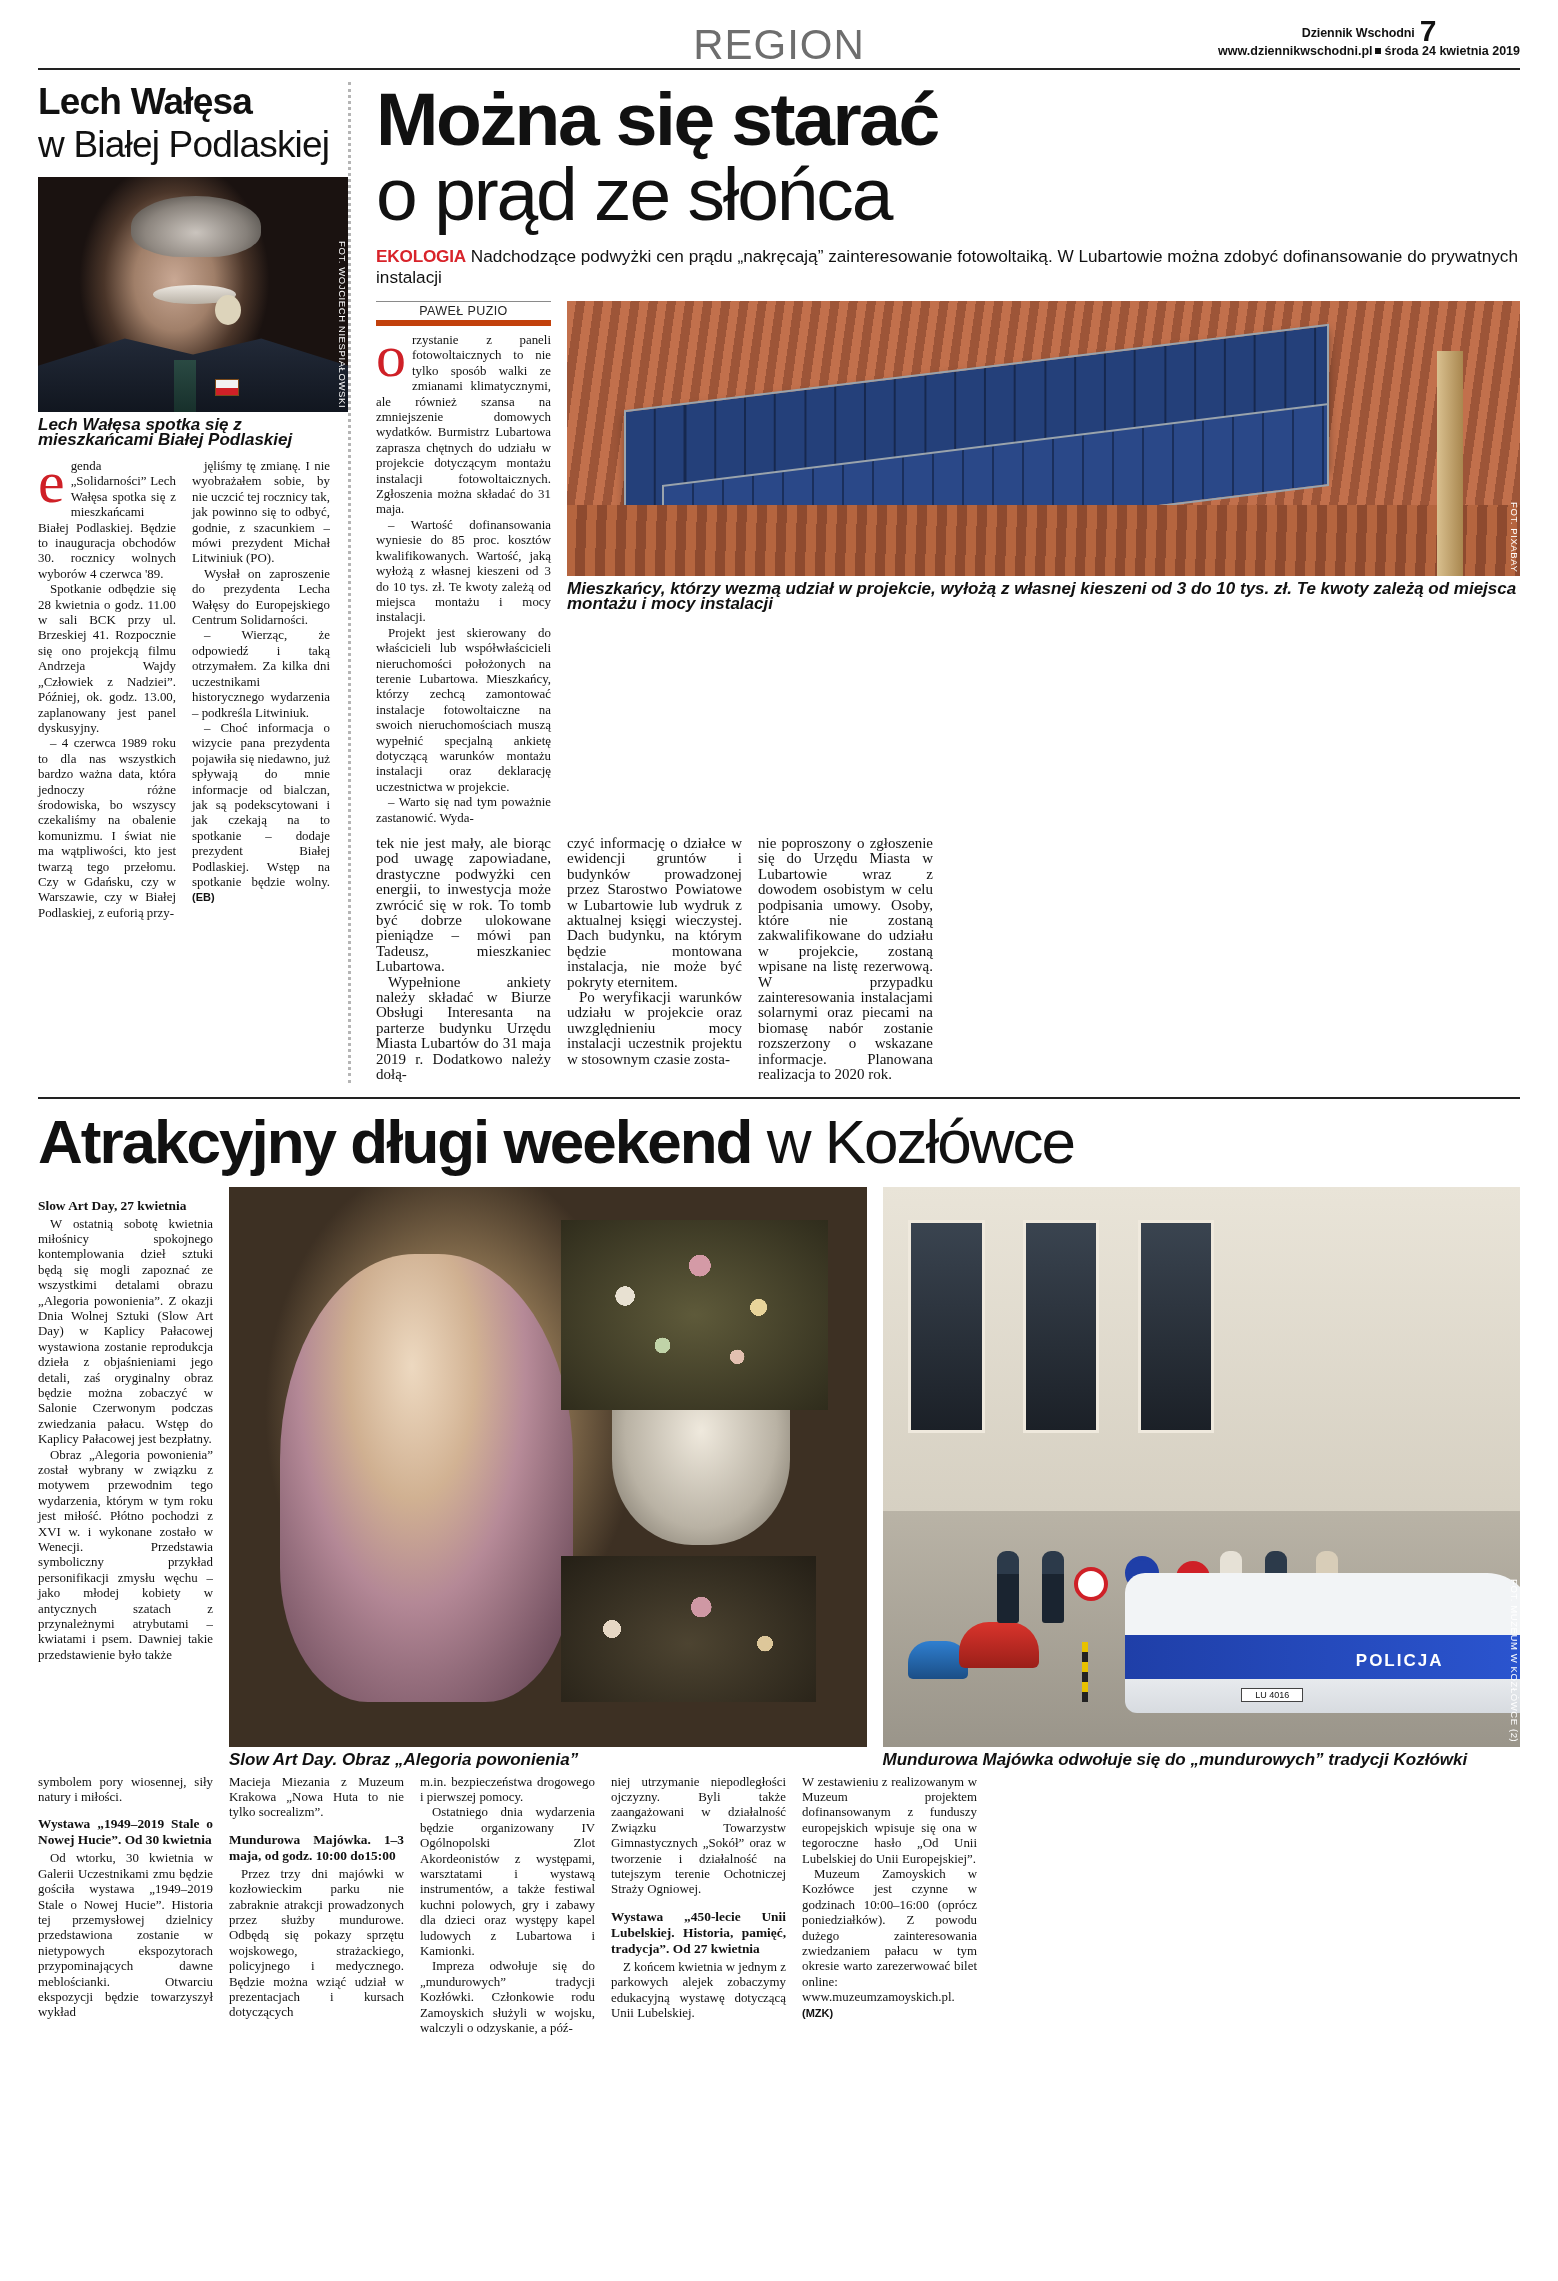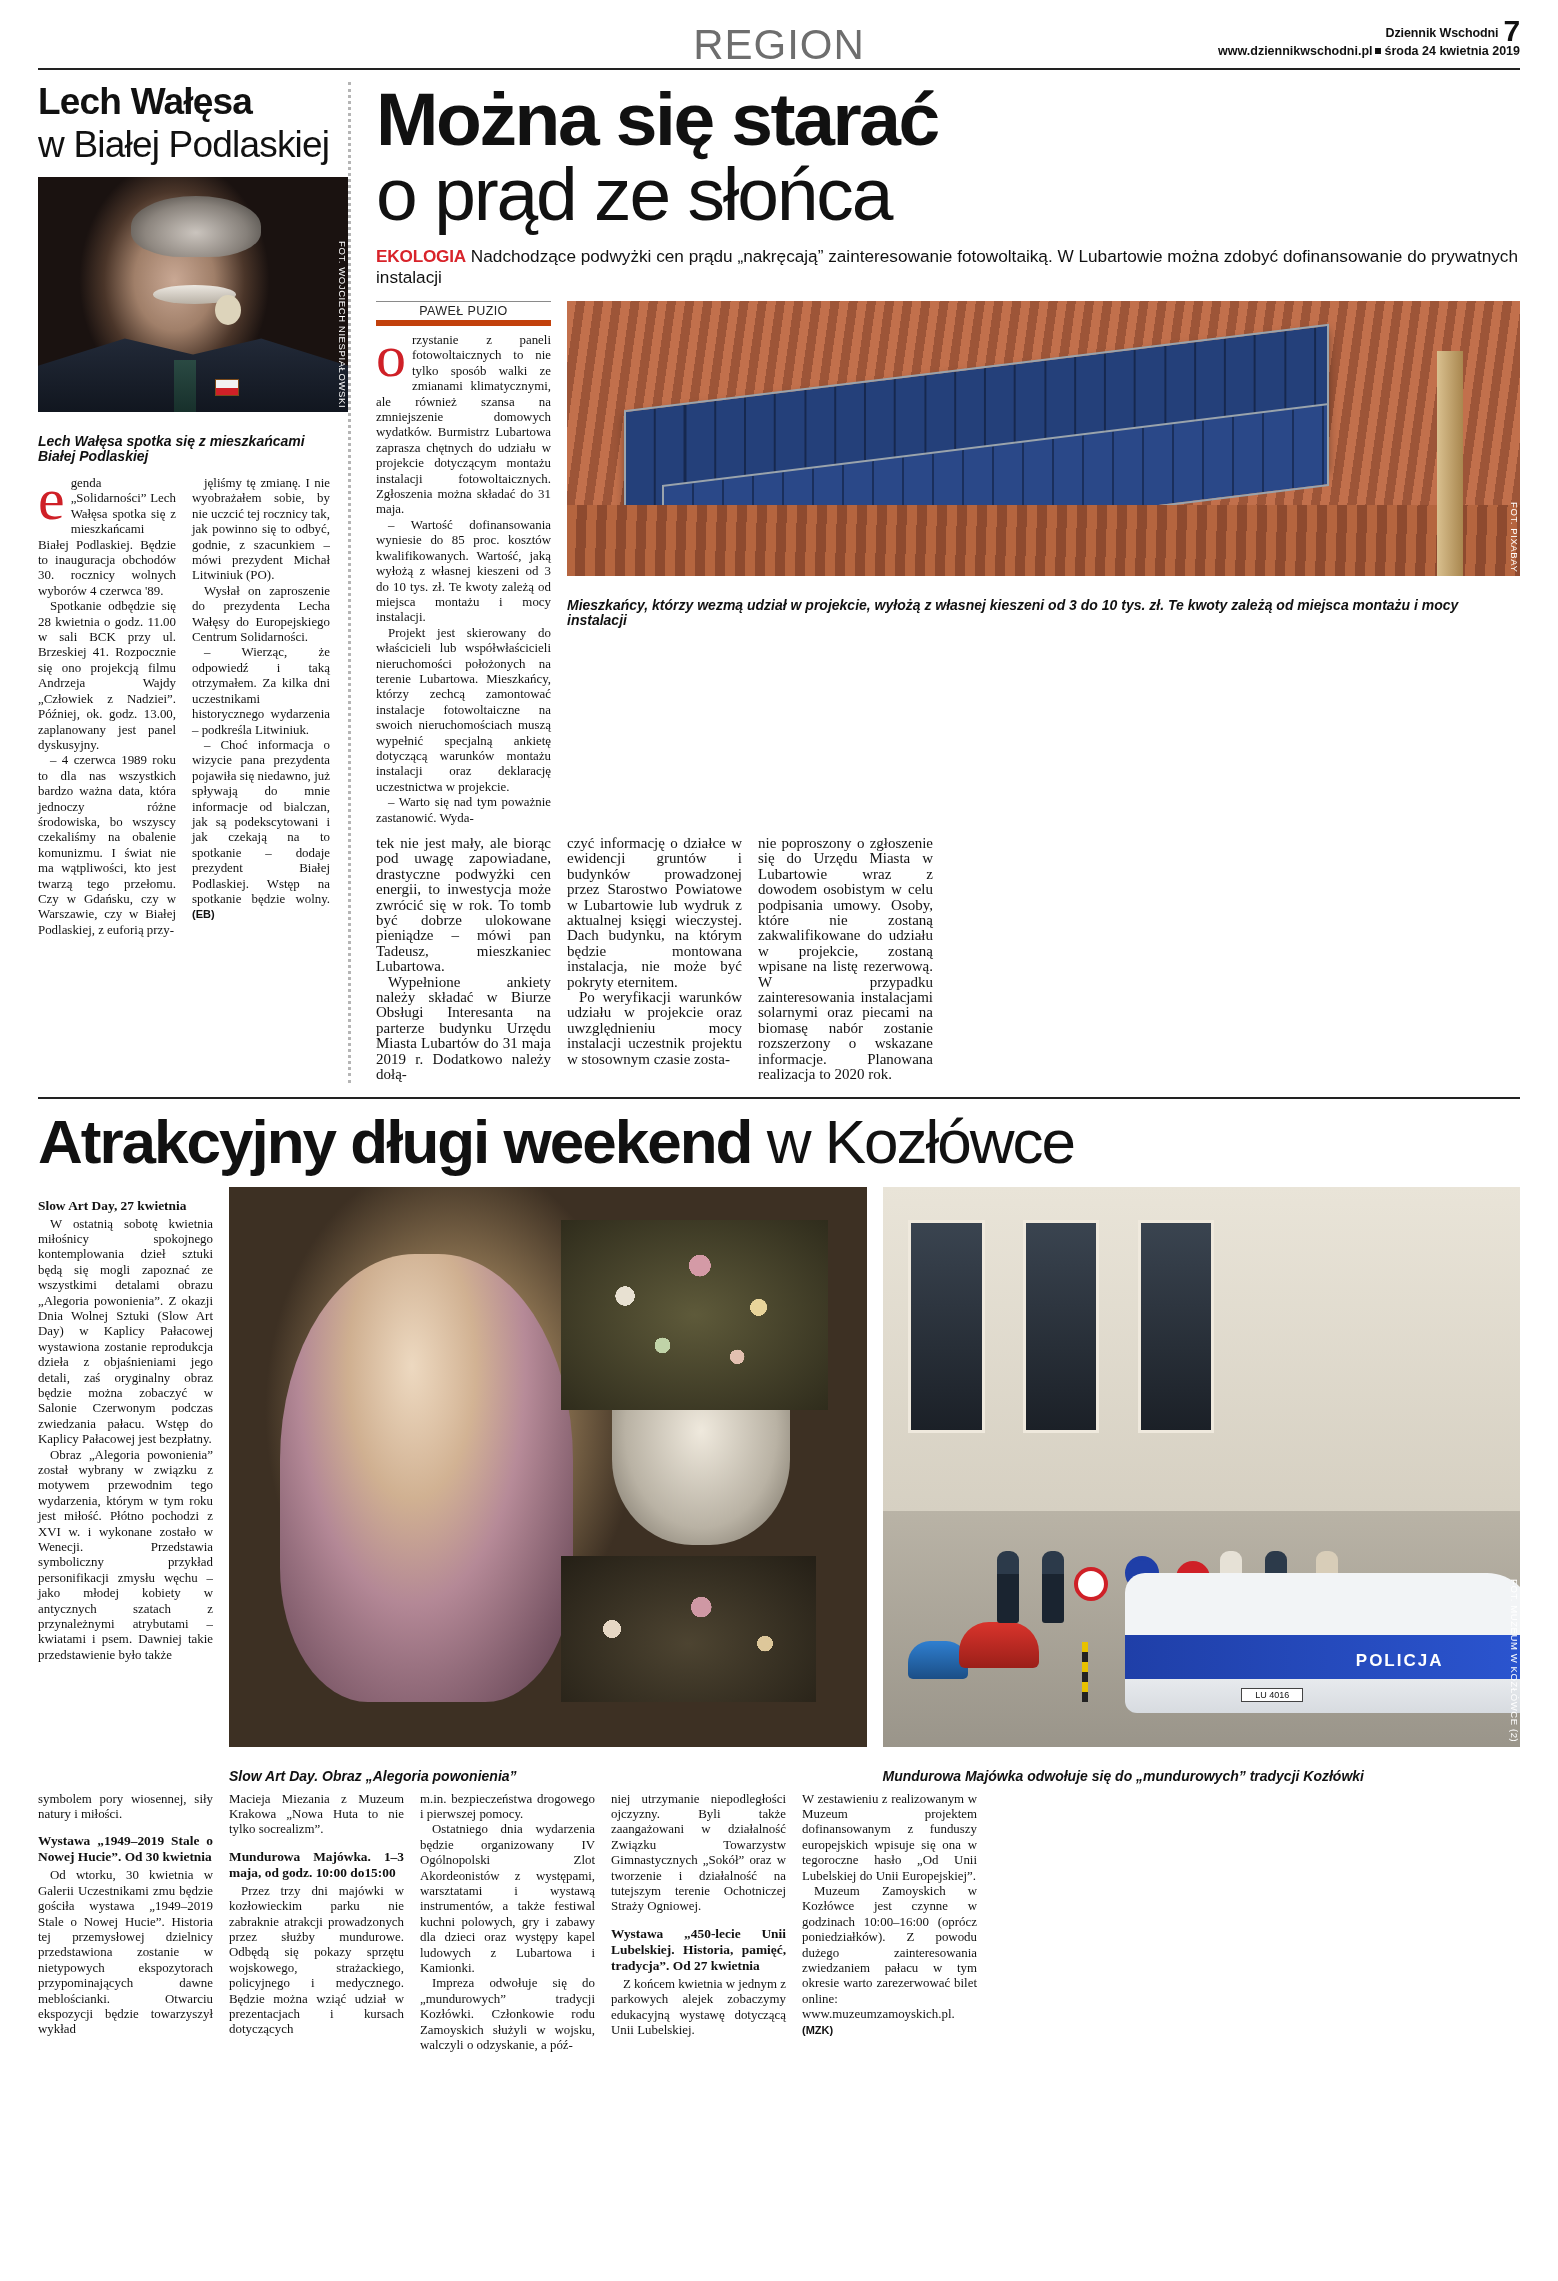--- a/index.html
+++ b/index.html
@@ -14,21 +14,21 @@
   .page { position:relative; width:1558px; height:2281px; padding:0 38px; }
 
   
   .masthead { position:relative; height:62px; padding-top:22px; }
   .section-title {
     text-align:center; font-family:"Liberation Sans", sans-serif;
     font-weight:300; font-size:42px; color:#6e6e6e; letter-spacing:1px;
     line-height:46px;
   }
   .masthead-right {
-    position:absolute; right:0; top:20px; text-align:right;
+    position:absolute; right:0; top:20px; text-align:center;
     font-family:"Liberation Sans", sans-serif;
   }
   .mh-line1 { font-size:12.5px; font-weight:bold; letter-spacing:-0.1px; }
   .mh-pageno { font-size:30px; font-weight:bold; line-height:22px; vertical-align:-4px; margin-left:5px; }
   .mh-line2 { font-size:12.5px; font-weight:bold; margin-top:2px; }
   .mh-line2 .site { font-weight:bold; }
   .mh-sq { display:inline-block; width:6px; height:6px; background:#111; margin:0 4px 1px 2px; }
   .rule-top { border-top:2.5px solid #222; margin-top:6px; }
 
   
@@ -45,21 +45,21 @@
   .photo-credit {
     position:absolute; right:-1px; top:0; height:100%;
     writing-mode:vertical-rl; text-orientation:mixed;
     font-family:"Liberation Sans", sans-serif; font-size:9.5px;
     letter-spacing:0.6px; color:#2a2a2a; padding:4px 1px;
     display:flex; align-items:flex-end; justify-content:flex-end;
   }
   .photo-credit.onphoto { color:#ffffff; }
   .cap {
     font-family:"Liberation Sans", sans-serif; font-weight:bold; font-style:italic;
-    font-size:14px; line-height:15px; padding-top:22px;
+    font-size:17px; line-height:15px; padding-top:5px;
   }
 
   
   .walesa {
     width:310px; height:235px; margin-top:11px;
     background:
       radial-gradient(ellipse 95px 120px at 44% 44%, #c9a894 0%, #a07f69 42%, #4a3529 74%, #1a1210 100%),
       radial-gradient(ellipse 200px 160px at 50% 120%, #2a3b55 0%, #10151f 60%),
       linear-gradient(#0a0a0c,#111214);
     position:relative;

